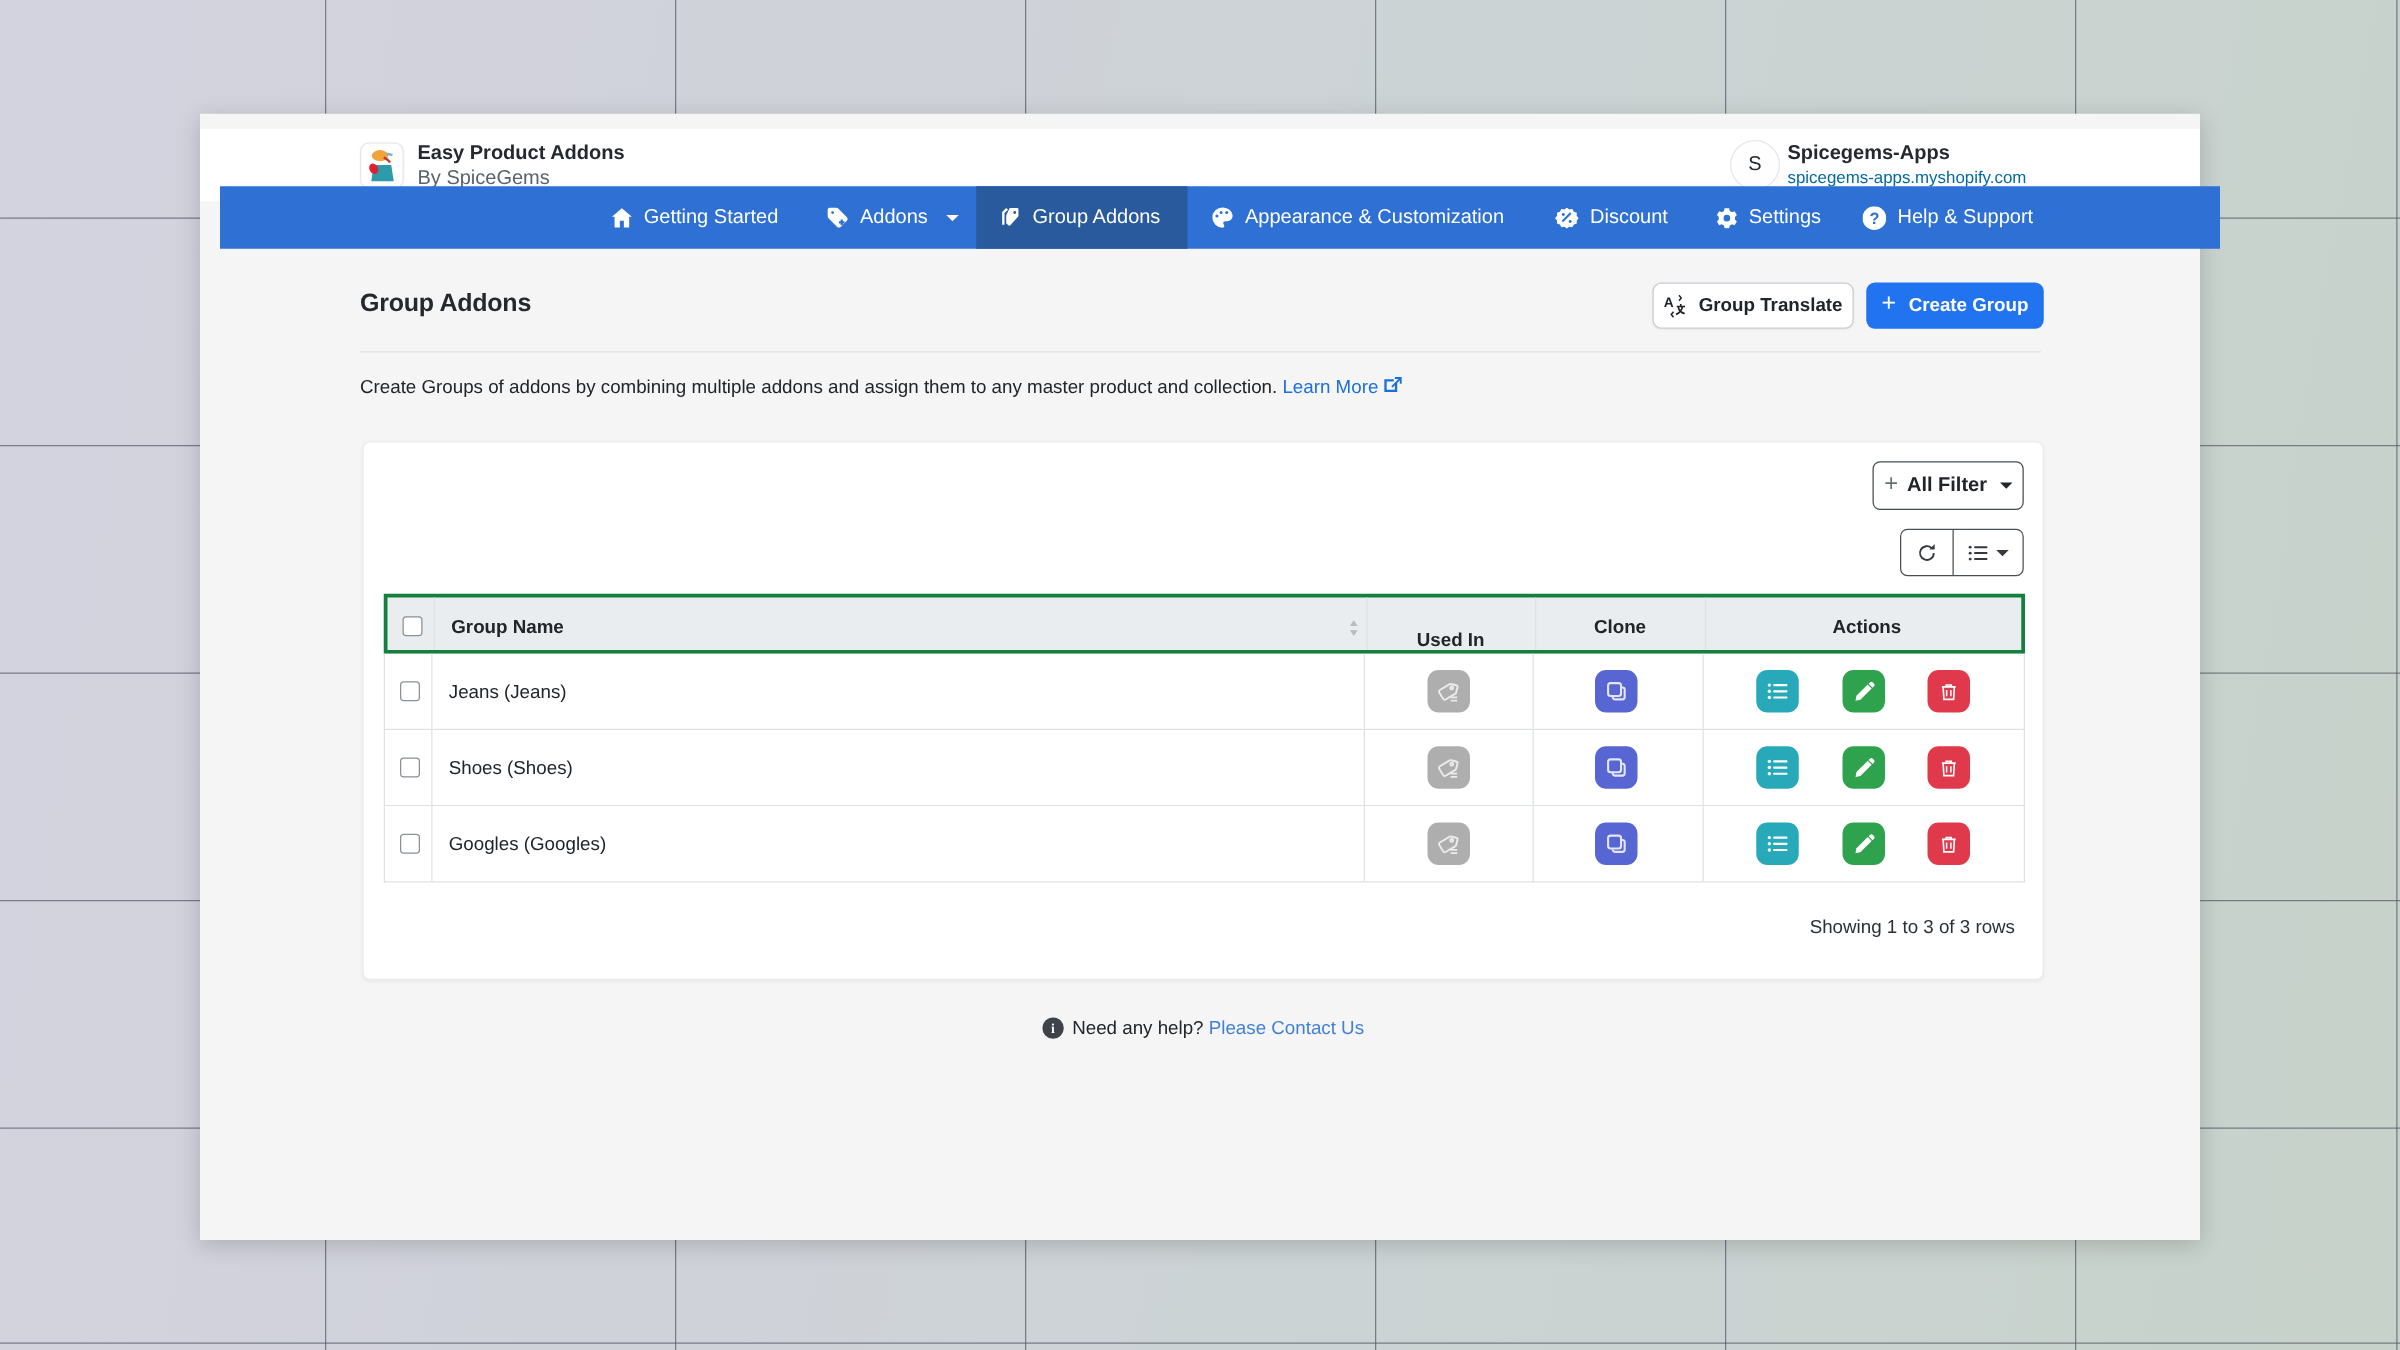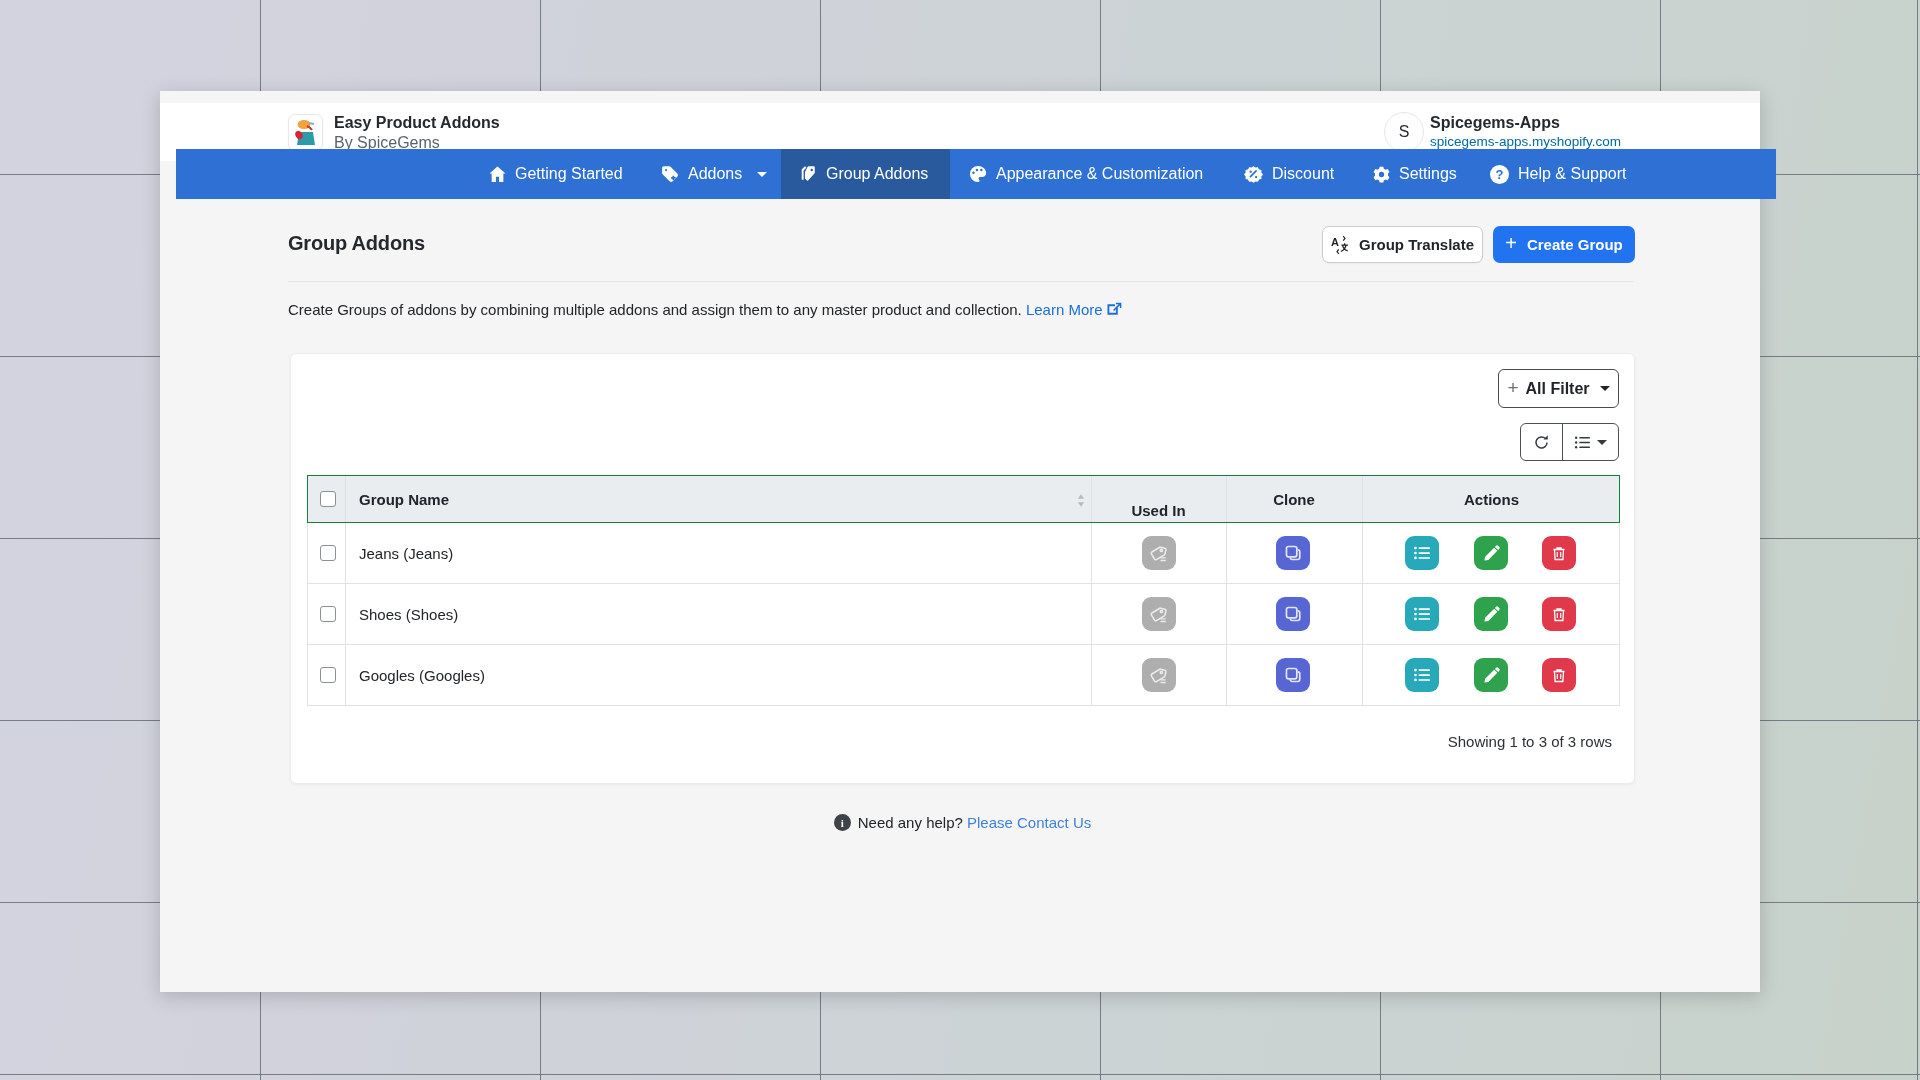--- a/index.html
+++ b/index.html
@@ -45,21 +45,21 @@
   #allfilter { position:absolute; left:1207px; top:15px; width:121px; height:39px; background:#fff;
     border:1px solid #464c52; border-radius:6px; display:flex; align-items:center; justify-content:center;
     gap:7px; font-size:16px; color:#212529; font-weight:bold;}
   #allfilter .plus { font-weight:400; color:#6a7178; font-size:19px; margin-top:-2px;}
   #btngroup { position:absolute; left:1229px; top:69px; width:99px; height:38px; border:1px solid #4a5056;
     border-radius:6px; background:#fff; display:flex; }
   #btngroup .b1 { width:42px; border-right:1px solid #4a5056; display:flex; align-items:center; justify-content:center; }
   #btngroup .b2 { flex:1; display:flex; align-items:center; justify-content:center; gap:6px; }
   
   #tbl { position:absolute; left:16px; top:121px; width:1313px; }
-  .thead { position:relative; height:48px; background:#e9edf0; border:1px solid #15803d; }
+  .thead { position:relative; height:48px; background:#e9edf0; border:3px solid #15803d; }
   .trow { position:relative; height:61px; background:#fff; border:1px solid #dee2e6; border-top:none; }
   .cdiv { position:absolute; top:0; bottom:0; width:1px; background:#dee2e6; }
   .cb { position:absolute; left:12px; width:16px; height:16px; border:1px solid #8a9096; border-radius:3px; background:#fff; }
   .hlabel { position:absolute; font-size:15px; font-weight:bold; color:#212529; }
   .rlabel { position:absolute; left:51px; top:22px; font-size:15px; color:#212529; }
   .sq { position:absolute; width:34px; height:34px; border-radius:9px; top:13px;
         display:flex; align-items:center; justify-content:center; }
   .gray { background:#aeaeae; left:834px; }
   .indigo { background:#5866d3; left:968px; }
   .teal { background:#27a9ba; left:1097px; }

